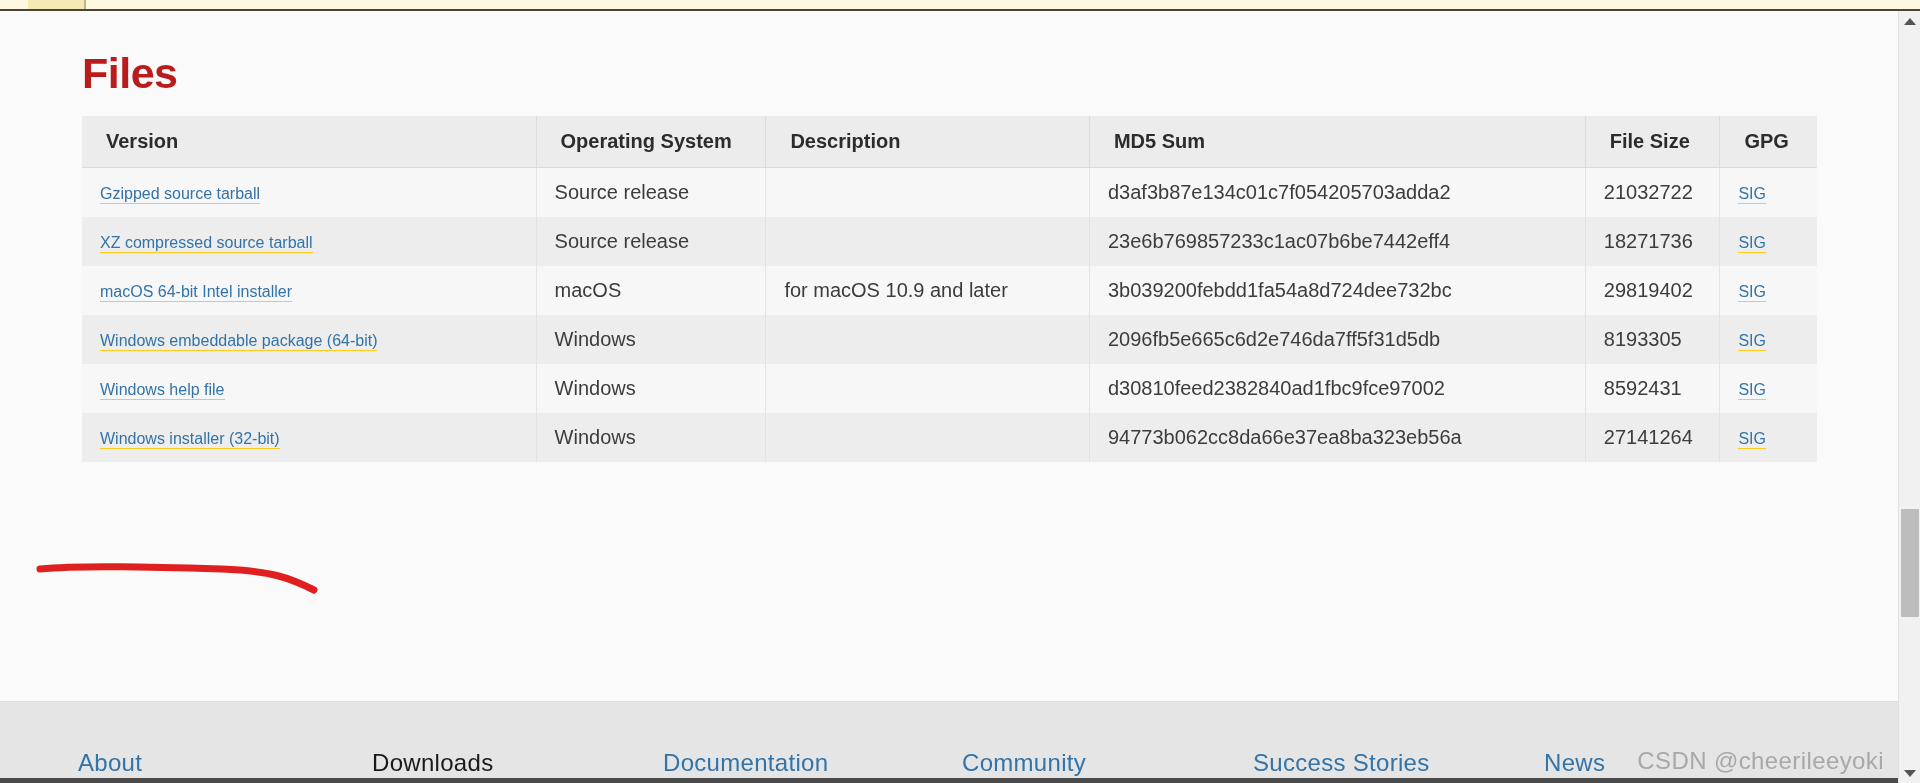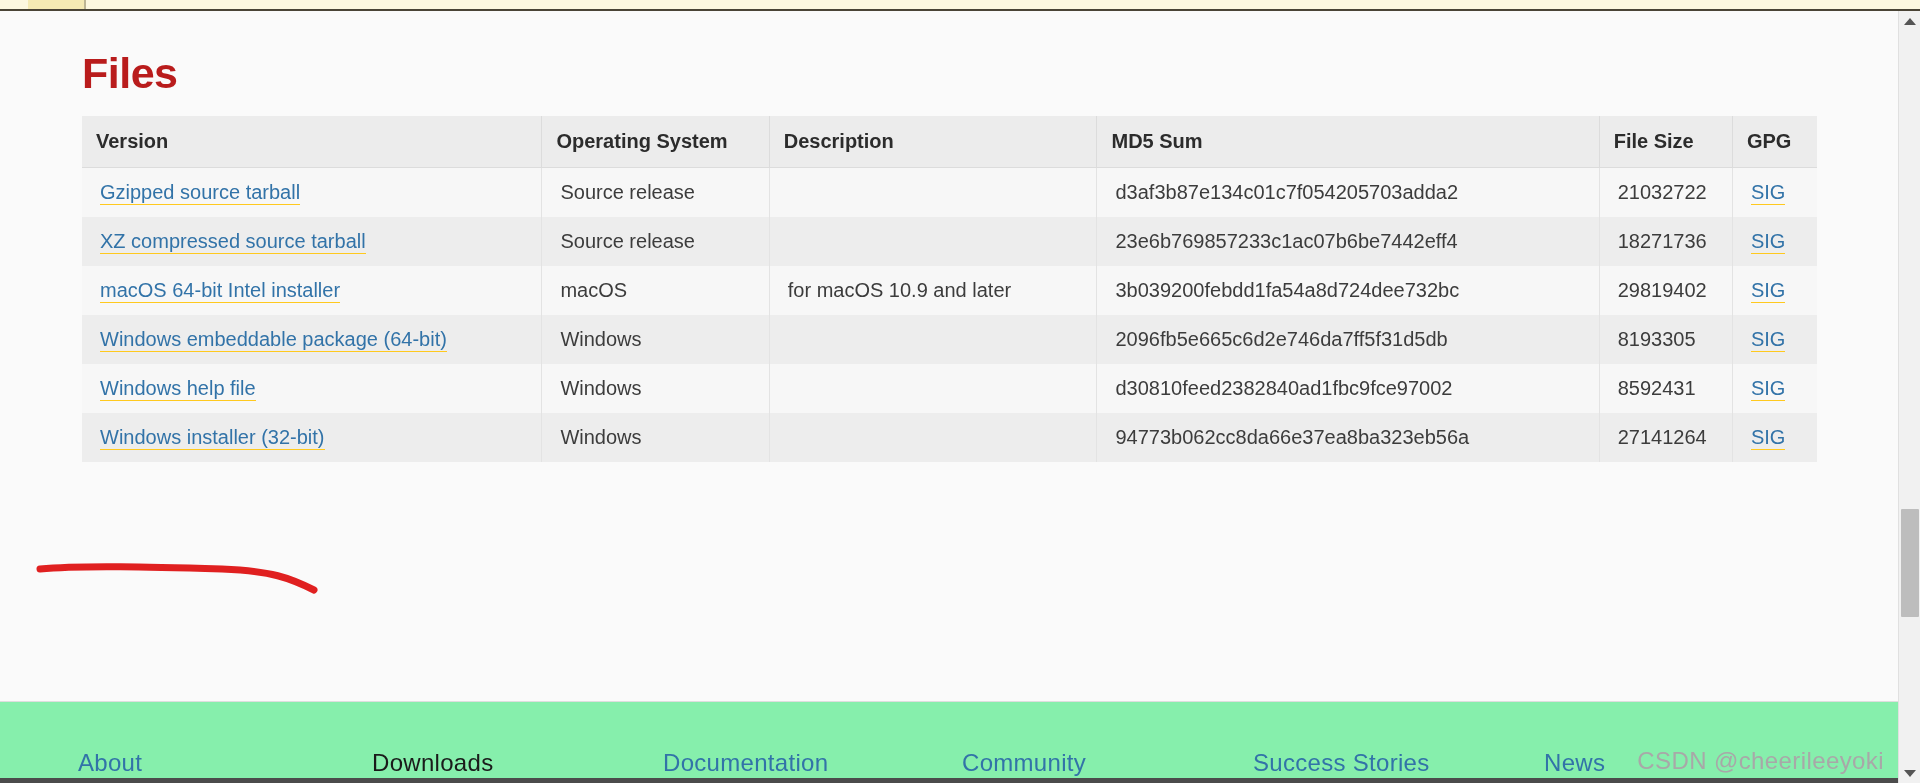--- a/index.html
+++ b/index.html
@@ -73,21 +73,21 @@
     border-collapse: collapse;
     width: 1735px;
     font-size: 20px;
     color: #3a3a3a;
   }
   table.files th {
     background: #ececec;
     color: #2c2c2c;
     font-weight: bold;
     text-align: left;
-    padding: 14px 14px;
+    padding: 14px 24px;
     font-size: 20px;
     border-right: 1px solid #dcdcdc;
     border-bottom: 1px solid #dcdcdc;
     white-space: nowrap;
   }
   table.files th:last-child { border-right: none; }
   table.files td {
     padding: 13px 18px;
     border-right: 1px solid #e3e3e3;
     vertical-align: middle;
@@ -105,40 +105,40 @@
   .col-desc    { width: 310px; }
   .col-md5     { width: 475px; }
   .col-size    { width: 125px; }
   .col-gpg     { width: 80px;  }
 
   a.pylink {
     color: #3273a8;
     text-decoration: none;
     border-bottom: 1px solid #ffc91e;
     padding-bottom: 1px;
-    font-size: 20px;
+    font-size: 16px;
   }
 
   
   .red-mark {
     position: absolute;
     top: 545px;
     left: 22px;
     width: 360px;
     height: 50px;
     pointer-events: none;
   }
 
   
   .footer {
     position: absolute;
     top: 701px; left: 0;
     width: 1898px;
     height: 82px;
-    background: #86efac;
+    background: #e5e5e5;
     border-top: 1px solid #dedede;
   }
   .footer-nav {
     position: absolute;
     bottom: 6px;
     left: 0;
     width: 1898px;
     height: 36px;
   }
   .footer-nav a,

